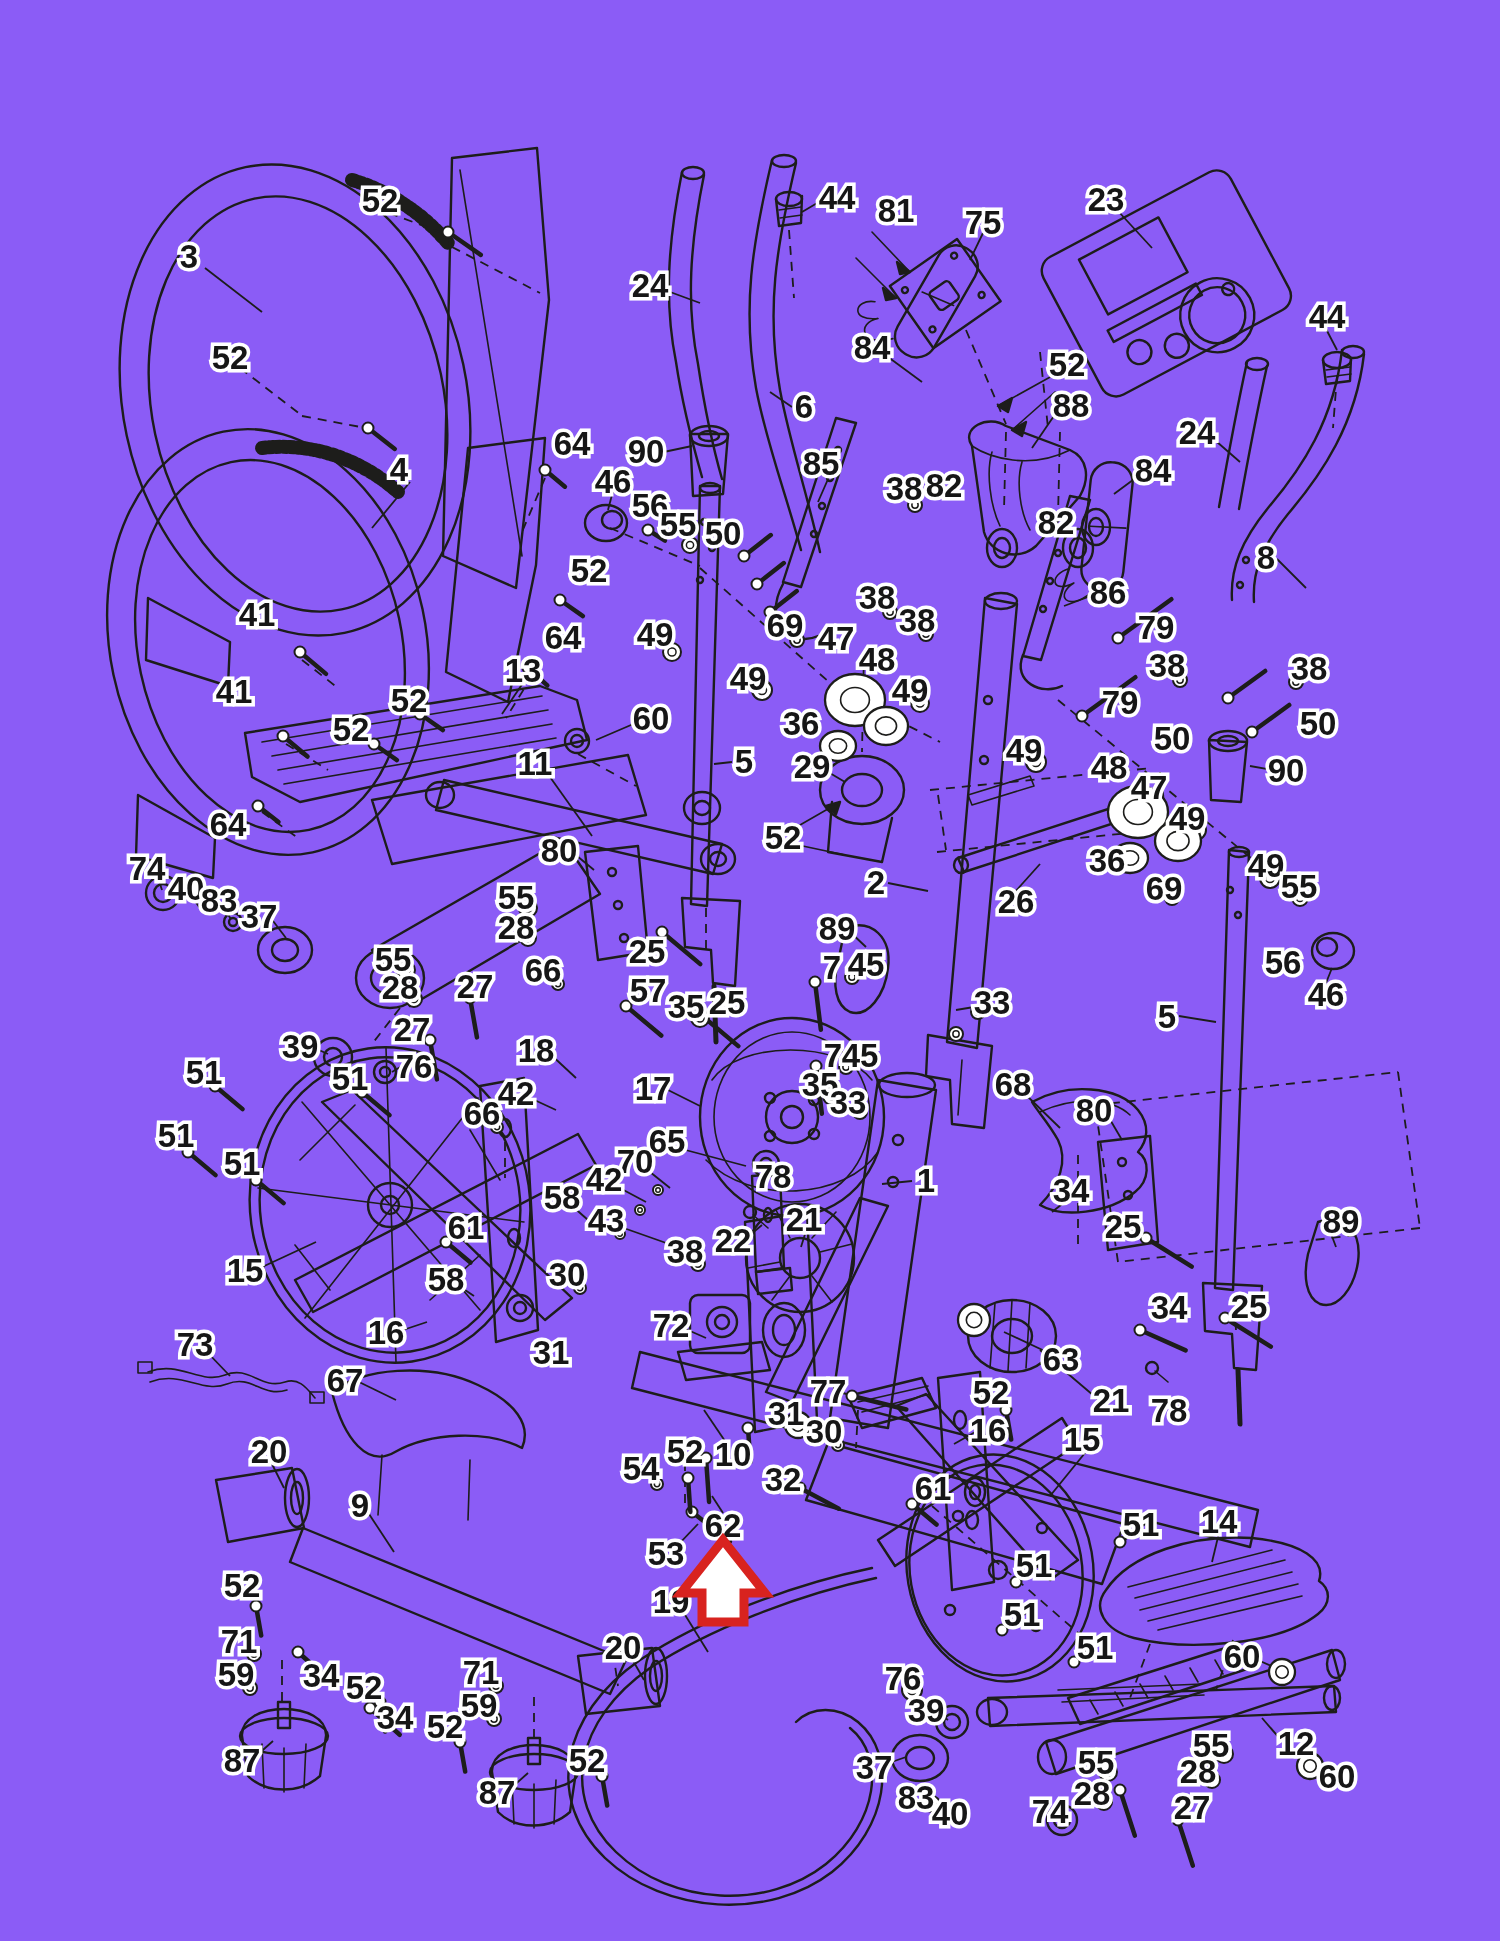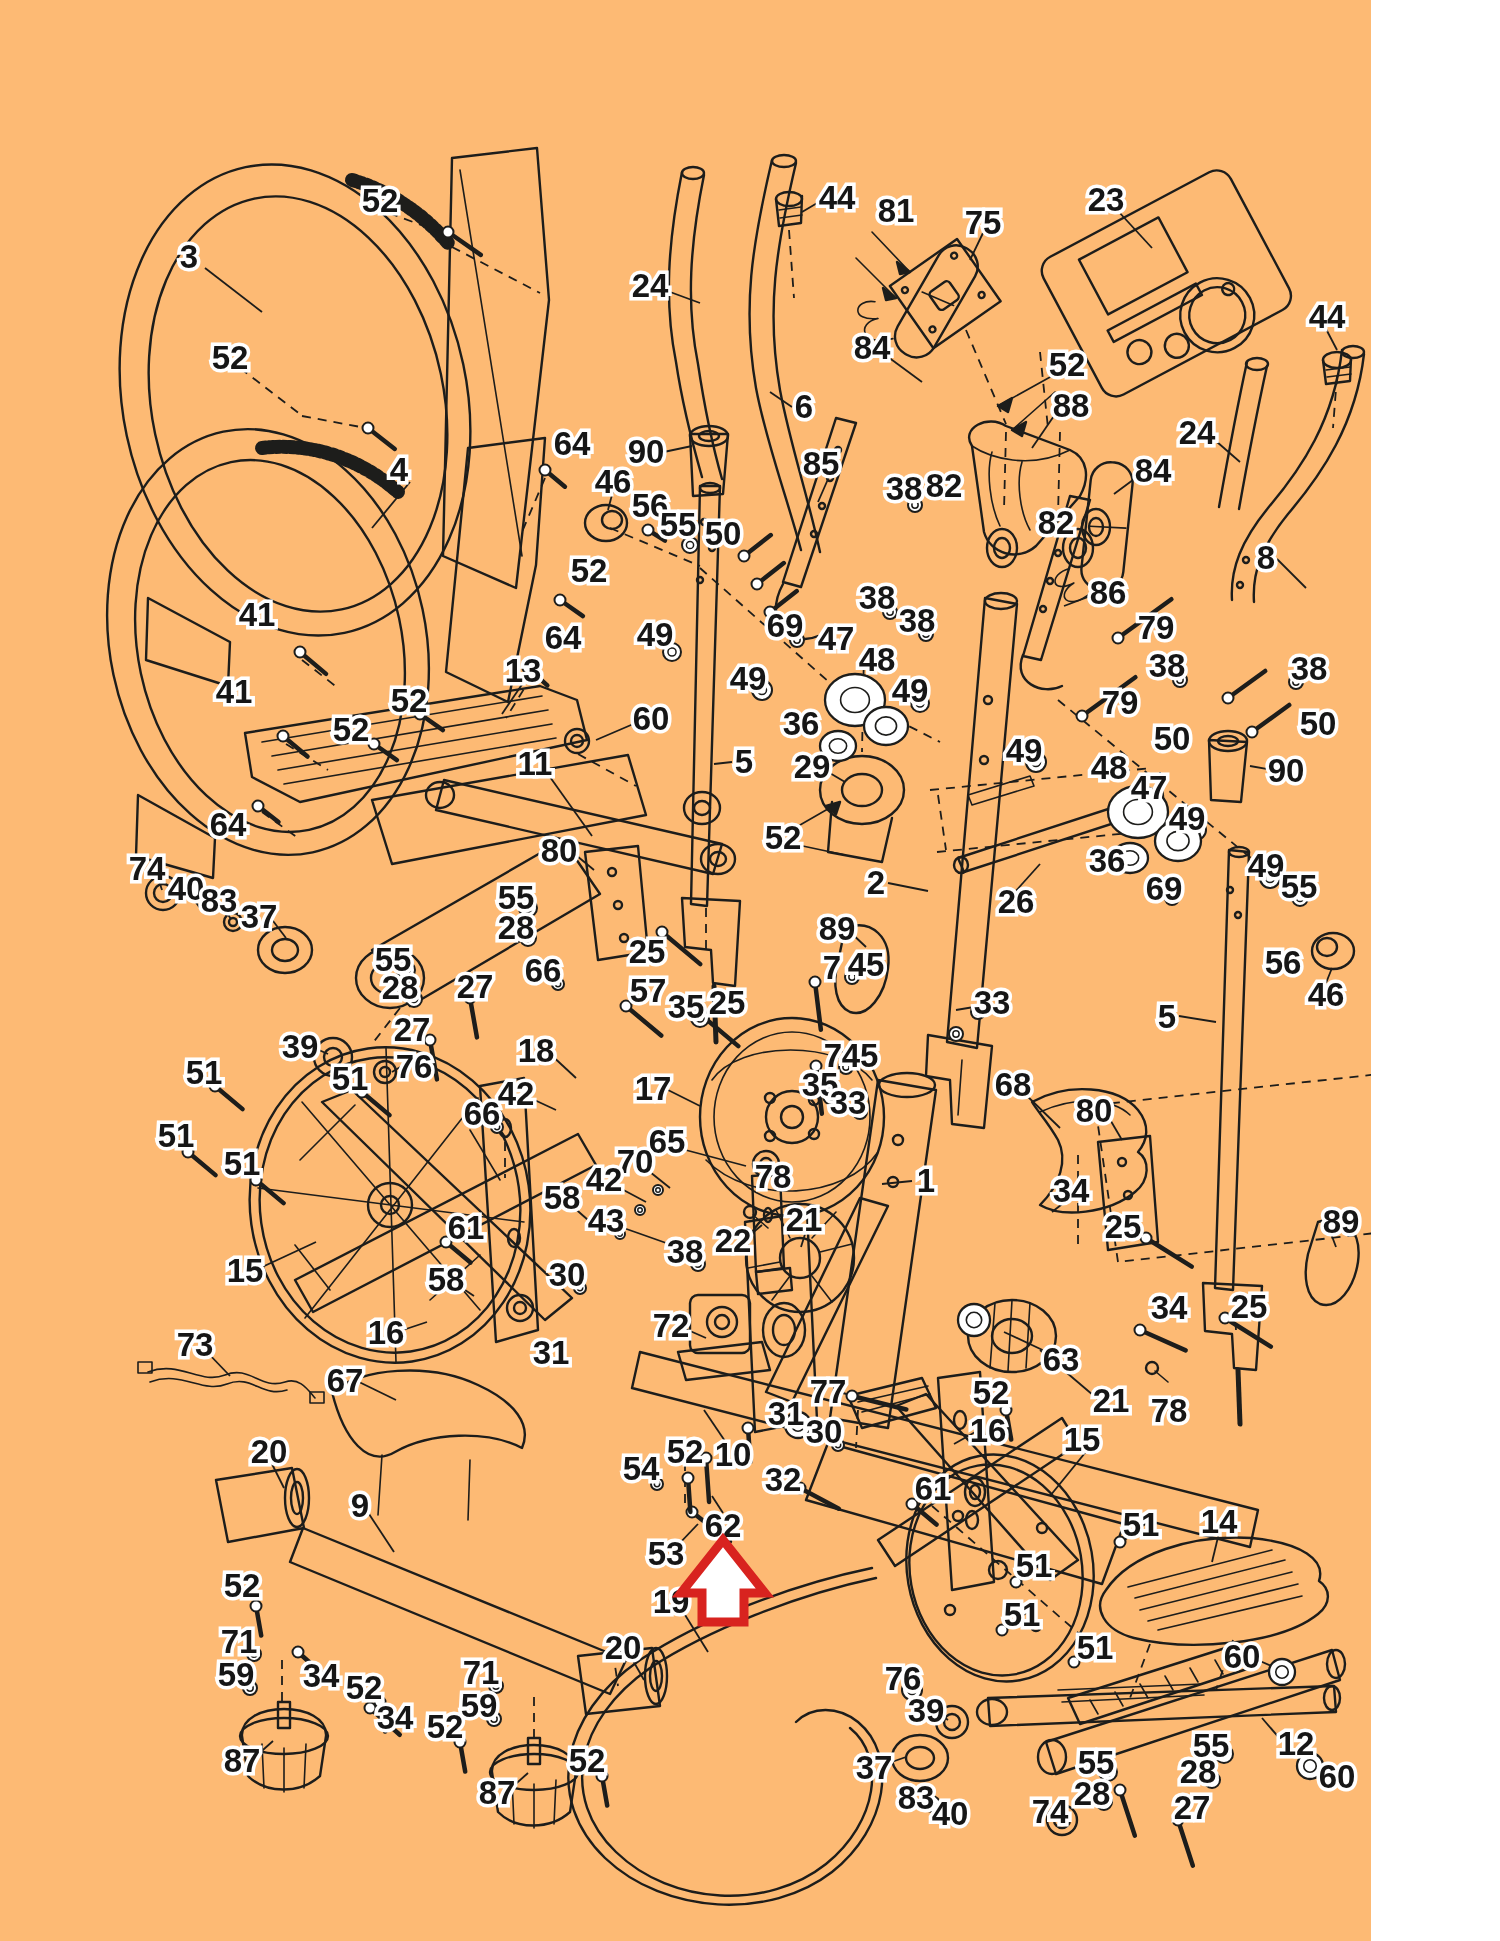--- a/index.html
+++ b/index.html
@@ -1,16 +1,16 @@
 <!DOCTYPE html>
 <html><head>
 <meta charset="utf-8">
 <style>
   html,body{margin:0;padding:0;background:#ffffff;}
-  .stage{position:relative;width:1371px;height:1941px;background:#fdba74;overflow:hidden;
+  .stage{position:relative;width:1500px;height:1941px;background:#8b5cf6;overflow:hidden;
          font-family:"Liberation Sans", sans-serif;}
   svg{position:absolute;left:0;top:0;}
   .ink{stroke:#1d1d1b;fill:none;stroke-width:2.4;stroke-linejoin:round;stroke-linecap:round;}
   .thin{stroke-width:1.6;}
   .crown{stroke:#1d1d1b;fill:none;stroke-width:14;stroke-dasharray:4 3;}
   text.plbl{font-family:"Liberation Sans", sans-serif;font-weight:bold;font-size:33px;fill:#161616;
        text-anchor:middle;paint-order:stroke;stroke:#ffffff;stroke-width:7px;}
 </style>
 </head>
 <body>

